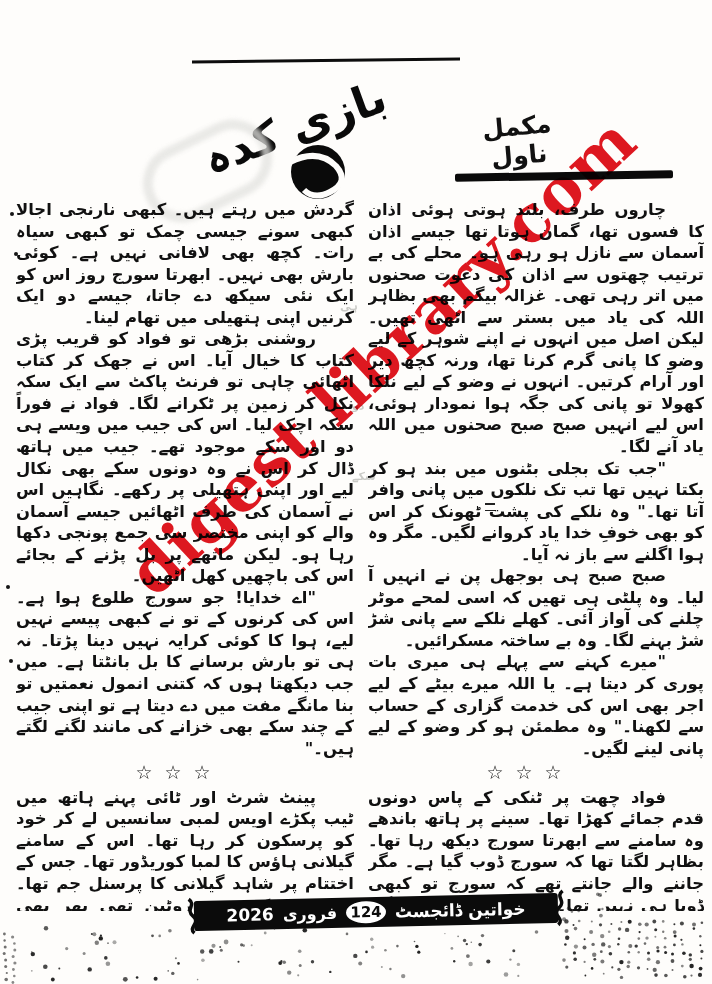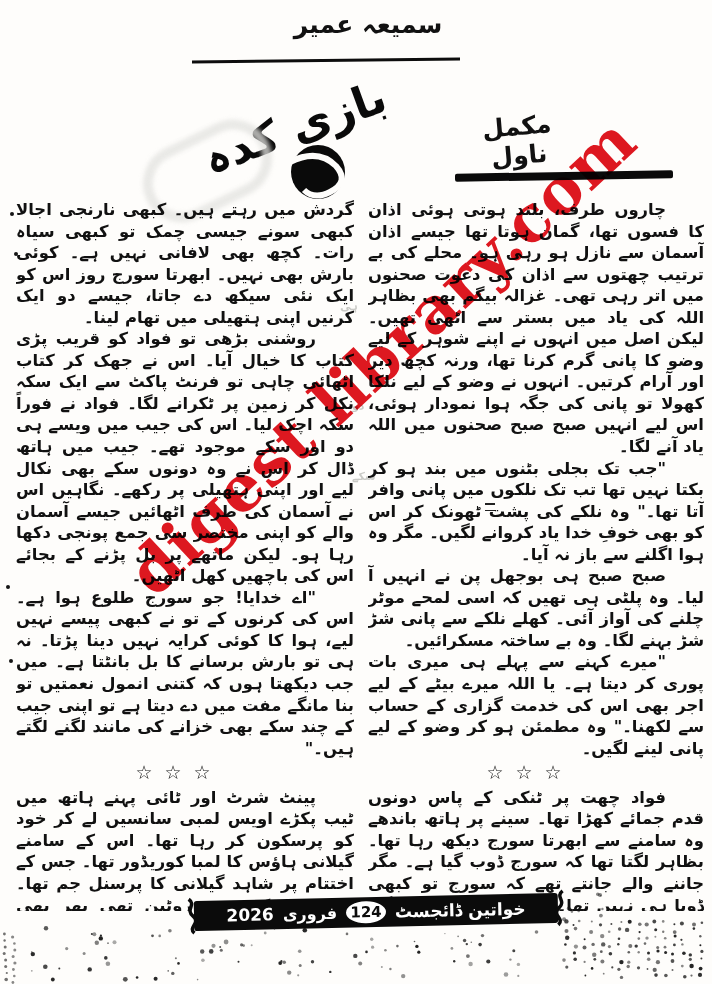--- a/index.html
+++ b/index.html
@@ -50,21 +50,20 @@
   #flourish-right{right:-8px;}
   #flourish-left{left:-8px;}
 
   #noise{left:0;top:890px;}
 </style>
 </head>
 <body>
 
 <div id="page">
 
-  <div class="abs urdu" id="author-name">سمیعہ عمیر</div>
   <div class="abs" id="author-underline"></div>
 
   <svg class="abs" id="title-art" width="214" height="142" viewBox="0 0 214 142">
     <circle cx="120" cy="108" r="27" fill="#0a0a0a"></circle>
     <path d="M92,98 q28,-14 46,4 q14,16 -6,26 q-16,8 -26,-2" fill="none" stroke="#fefdfb" stroke-width="6"></path>
     <text x="102" y="78" transform="rotate(-20 102 78)" text-anchor="middle" font-size="44" font-weight="bold" fill="#0a0a0a" direction="rtl">بازی کدہ</text>
   </svg>
 
   <div class="abs urdu" id="novel-status">مکمل ناول</div>
   <div class="abs" id="status-underline"></div>

